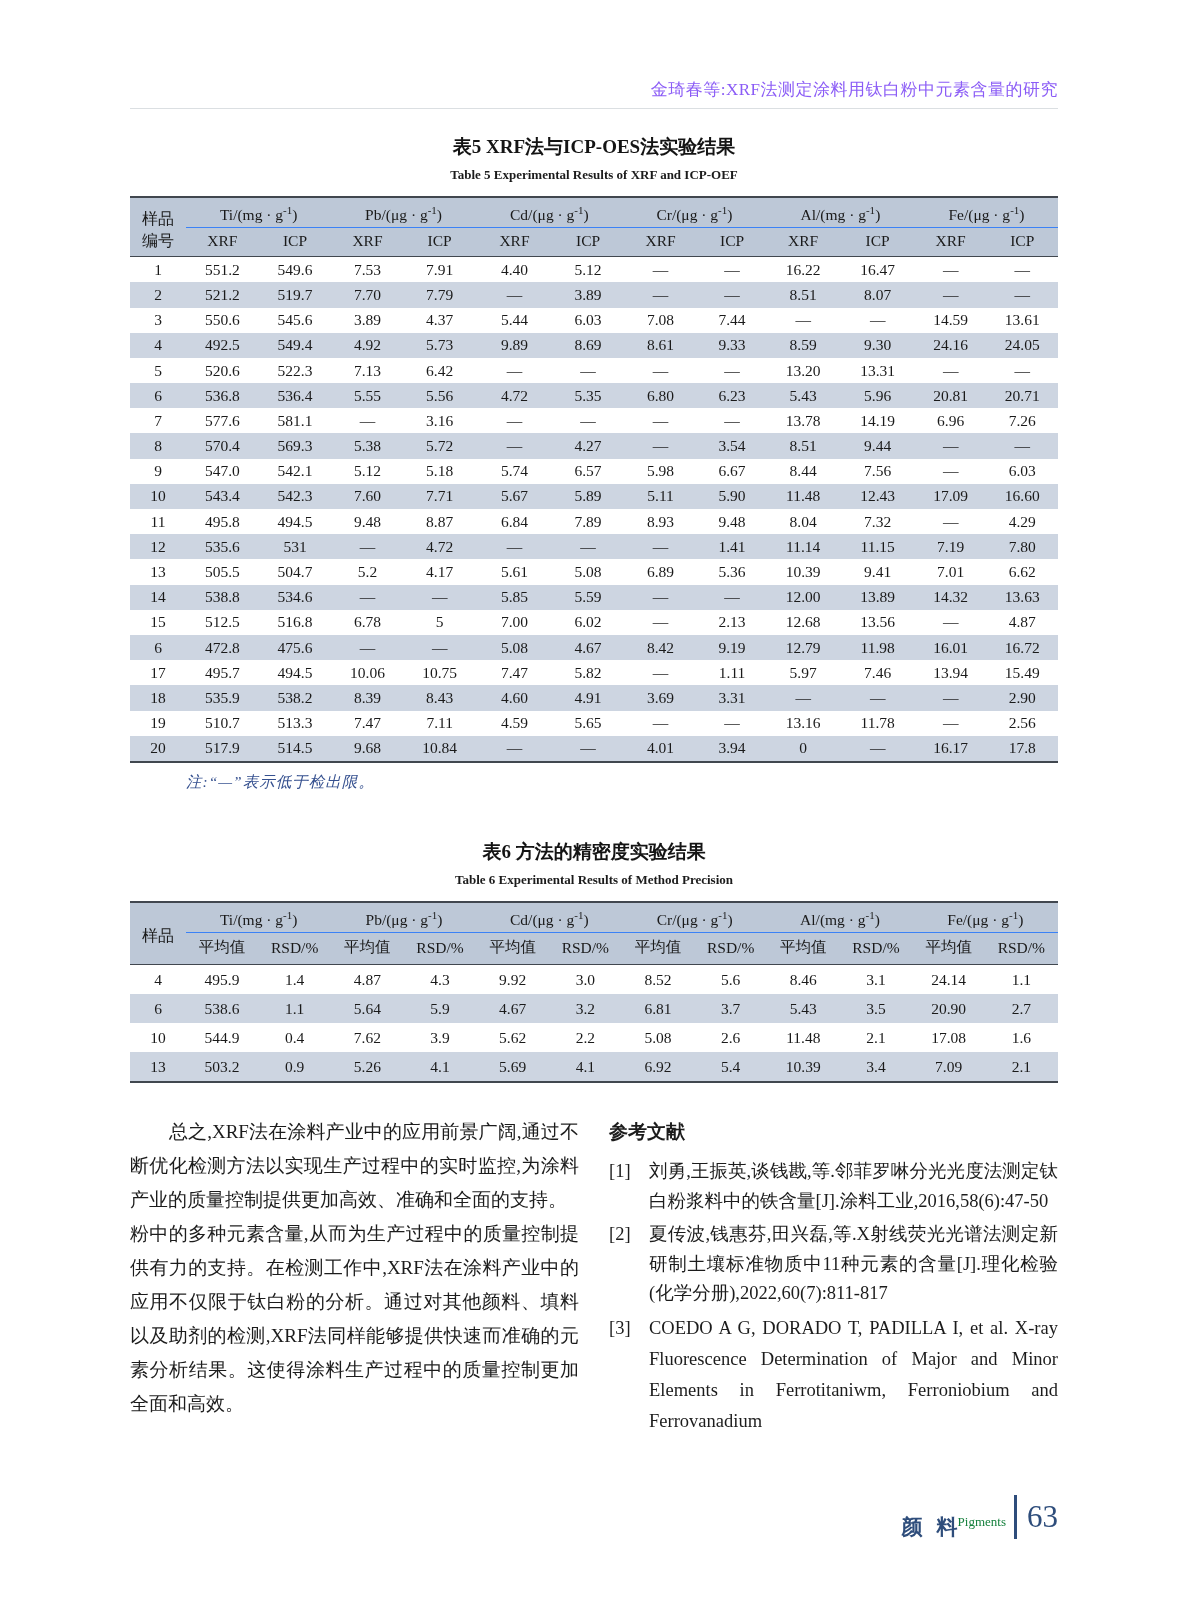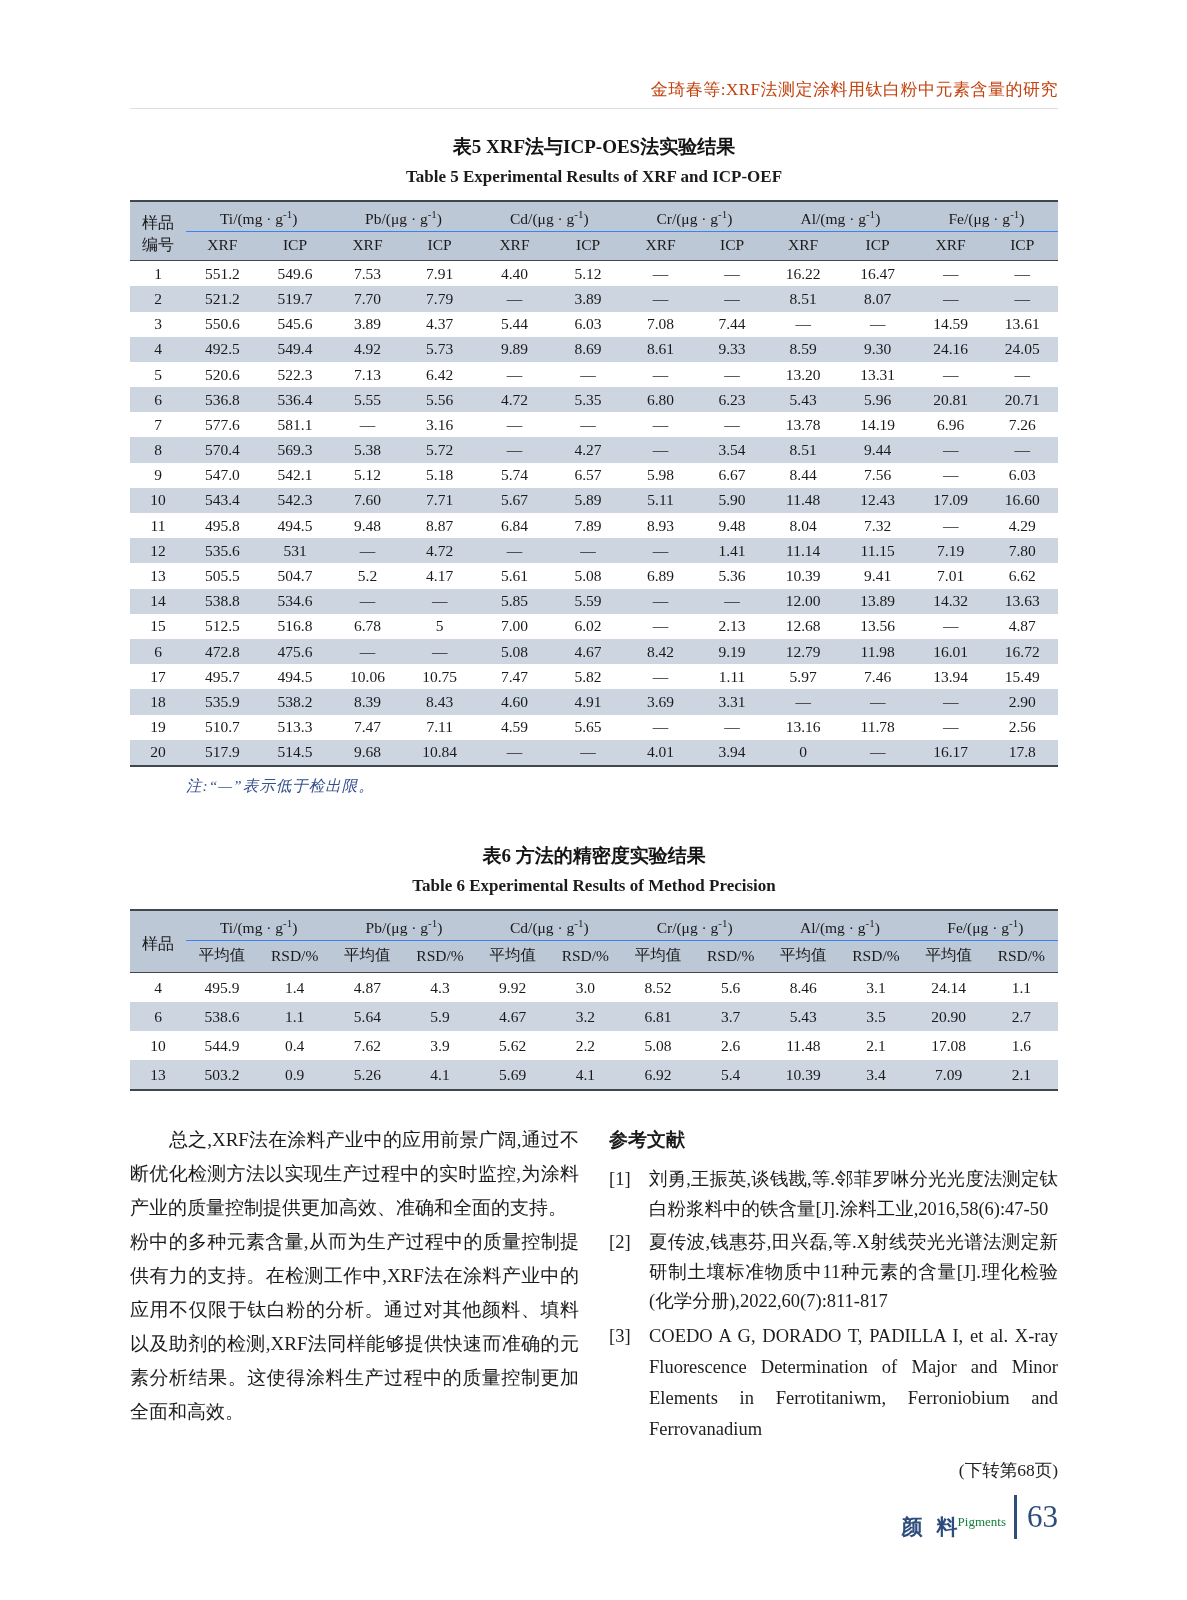--- a/index.html
+++ b/index.html
@@ -5,30 +5,30 @@
   * { box-sizing: border-box; }
   html,body { margin:0; padding:0; background:#f4f5f6; }
   body { font-family:"Liberation Serif","DejaVu Serif",serif; }
   .page {
     position:relative; width:1187px; height:1600px; margin:0 auto;
     background:#ffffff; overflow:hidden; color:#1b1b1b;
   }
   
   .running-head {
     position:absolute; top:78px; left:130px; width:928px;
-    text-align:right; font-size:17px; color:#c2410c; letter-spacing:0.5px;
+    text-align:right; font-size:17px; color:#8b5cf6; letter-spacing:0.5px;
   }
   .head-rule {
     position:absolute; top:108px; left:130px; width:928px;
     border-top:1px solid #dbdfe2;
   }
   
   .main { position:absolute; left:130px; top:134px; width:928px; }
   .tbl-title-zh { text-align:center; font-weight:bold; font-size:19px; color:#141414; }
-  .tbl-title-en { text-align:center; font-weight:bold; font-size:17px; margin-top:7px;
+  .tbl-title-en { text-align:center; font-weight:bold; font-size:13px; margin-top:7px;
                   font-family:"Liberation Serif",serif; }
   table.dtable {
     width:100%; border-collapse:collapse; margin-top:13px;
     font-size:15.5px; color:#1a1a1a;
     border-top:2px solid #41474f; border-bottom:2px solid #41474f;
   }
   table.dtable thead { background:#bdc8d7; }
   table.dtable thead tr.grp-row th { padding-top:6px; font-weight:normal; }
   table.dtable th, table.dtable td { font-weight:normal; text-align:center; }
   table.dtable th.corner { width:56px; font-size:16px; line-height:1.35; }
@@ -518,21 +518,20 @@
             </div>
             <div class="ref-item">
               <span class="ref-no">[2]</span>
               <span class="ref-text">夏传波,钱惠芬,田兴磊,等.X射线荧光光谱法测定新研制土壤标准物质中11种元素的含量[J].理化检验(化学分册),2022,60(7):811-817</span>
             </div>
             <div class="ref-item en">
               <span class="ref-no">[3]</span>
               <span class="ref-text">COEDO A G, DORADO T, PADILLA I, et al. X-ray Fluorescence Determination of Major and Minor Elements in Ferrotitaniwm, Ferroniobium and Ferrovanadium</span>
             </div>
           </div>
-        <div class="continuation">(下转第68页)</div>
       </div>
     </div>
 
   </div>
 
   <div class="footer">
     <div class="f-left">
       <div class="f-zh">颜料</div>
       <div class="f-en">Pigments</div>
     </div>

